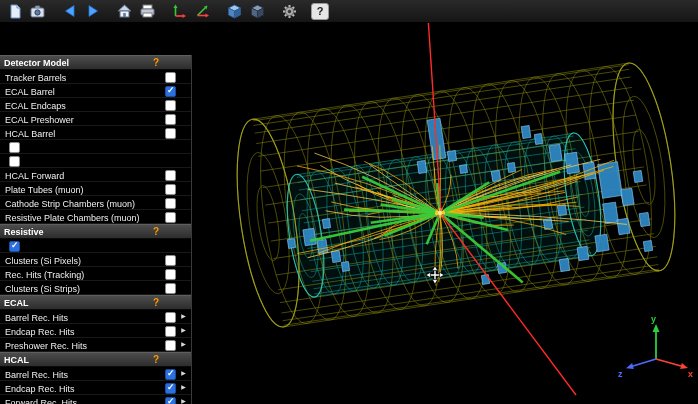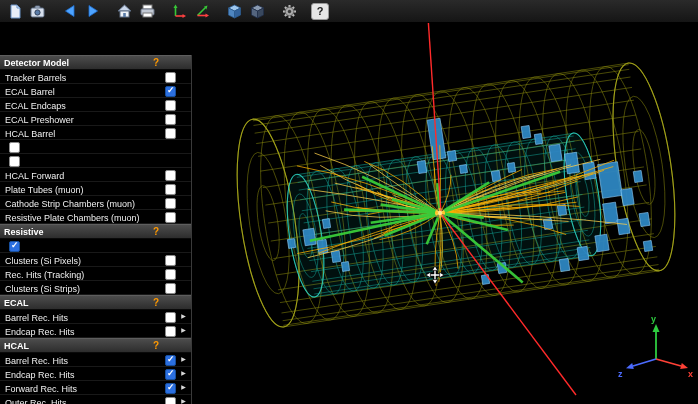--- a/index.html
+++ b/index.html
@@ -243,20 +243,25 @@
           <span class="help-q">?</span>
           <span class="sec-spacer"></span>
         </div>
         <div class="row">
           <span class="row-label">Barrel Rec. Hits</span>
           <span class="checkbox"></span>
           <span class="arrow">▶</span>
         </div>
         <div class="row">
           <span class="row-label">Endcap Rec. Hits</span>
+          <span class="checkbox"></span>
+          <span class="arrow">▶</span>
+        </div>
+        <div class="row">
+          <span class="row-label">Preshower Rec. Hits</span>
           <span class="checkbox"></span>
           <span class="arrow">▶</span>
         </div>
         <div class="section-header">
           <span class="sec-title">HCAL</span>
           <span class="help-q">?</span>
           <span class="sec-spacer"></span>
         </div>
         <div class="row">
           <span class="row-label">Barrel Rec. Hits</span>

